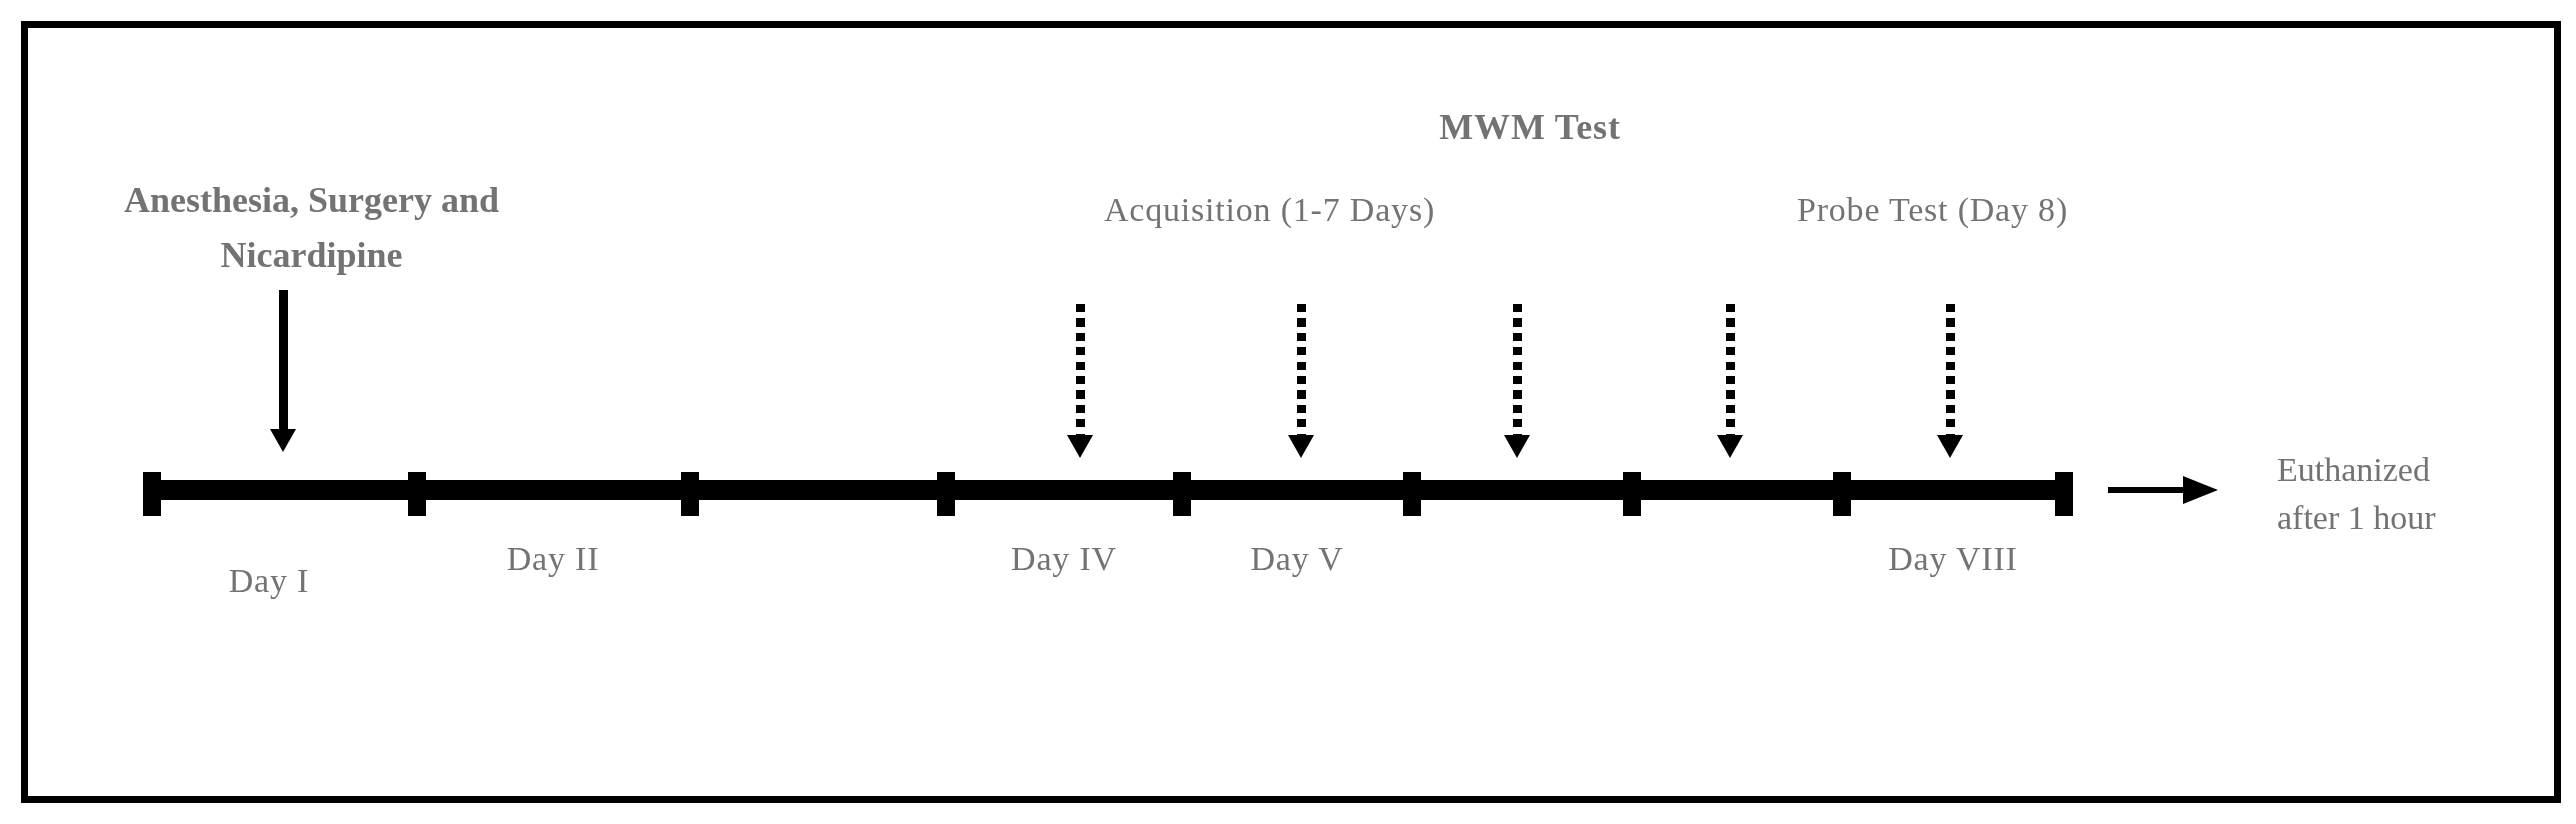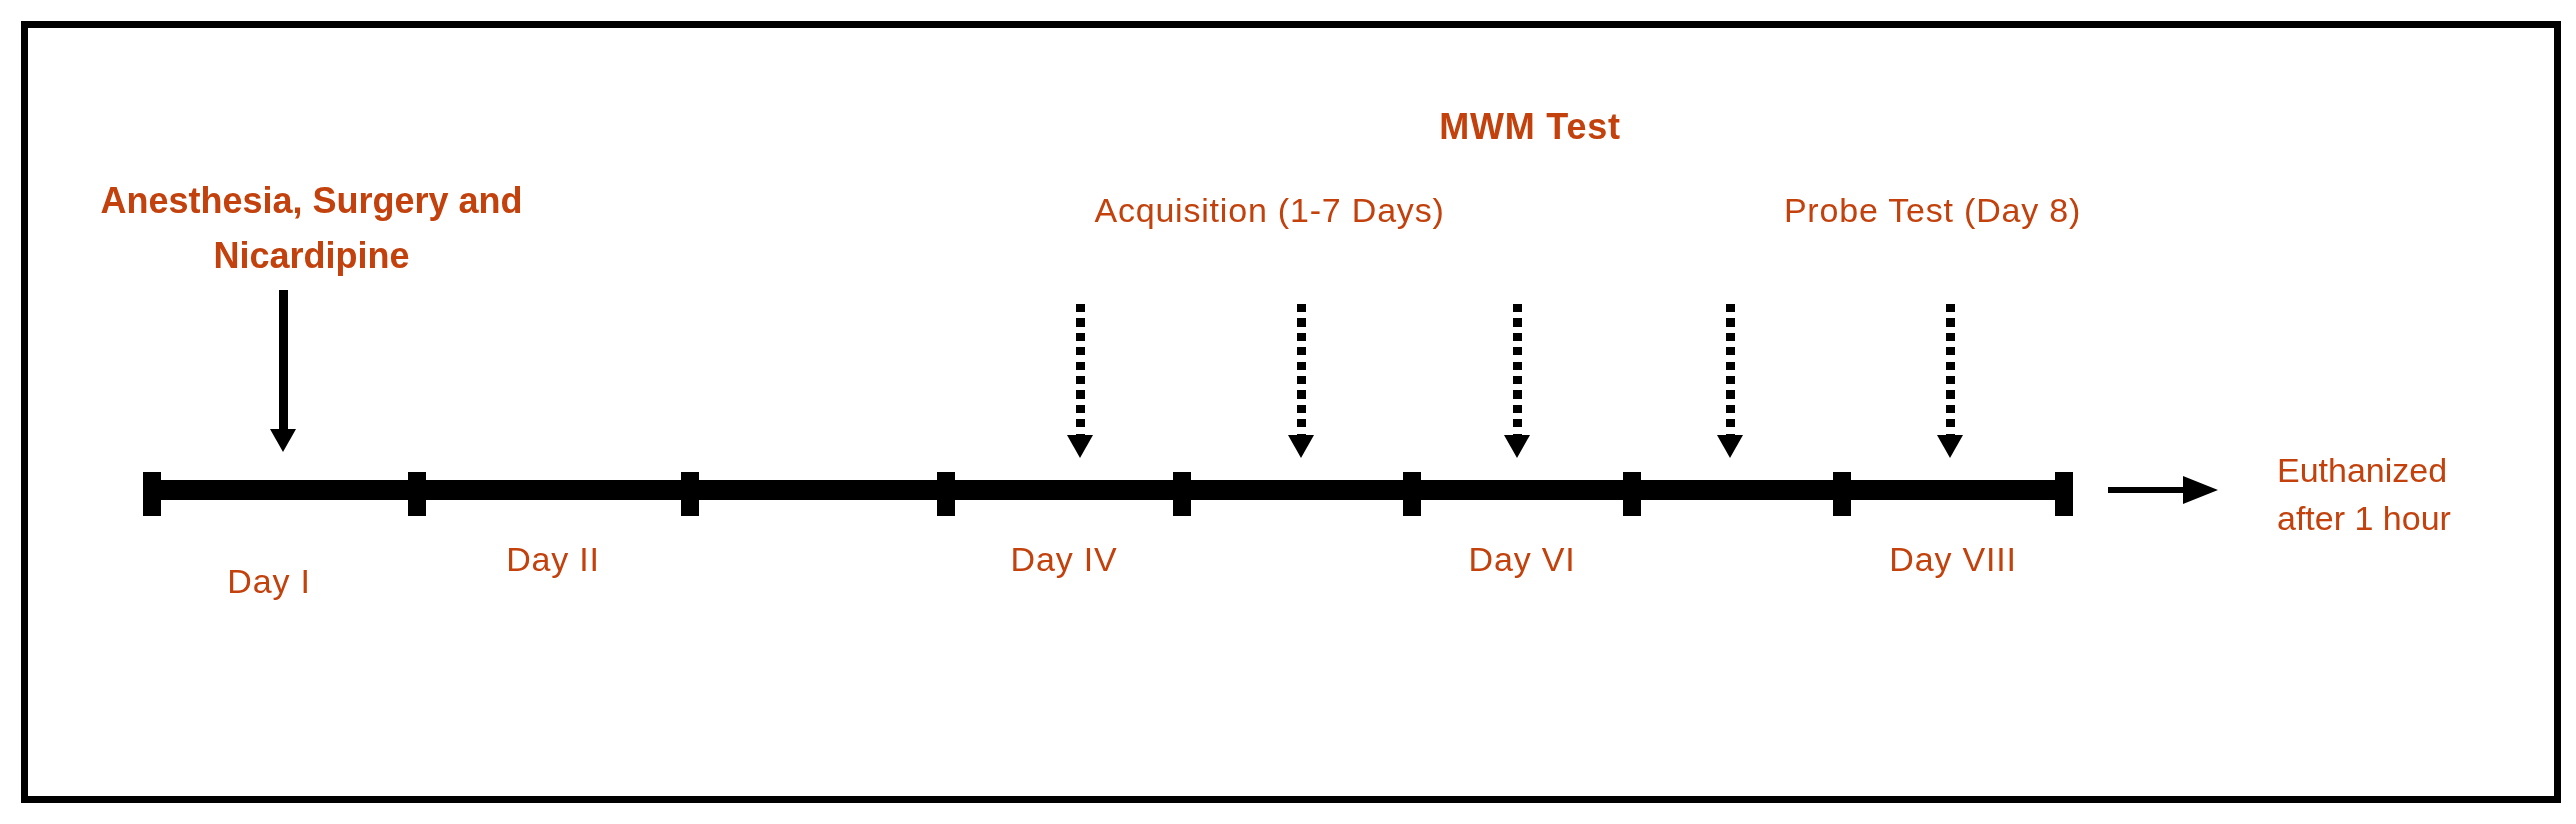--- a/index.html
+++ b/index.html
@@ -1,21 +1,21 @@
 <!DOCTYPE html>
 <html style="font-size:12px"><head>
 <meta charset="utf-8">
 <style>
   html,body{margin:0;padding:0;background:#ffffff;}
   #canvas{
     position:relative;
     width:2576px;height:824px;
     background:#ffffff;
-    font-family:Liberation Sans, sans-serif;
-    color:#c2410c;
+    font-family:Liberation Serif, serif;
+    color:#737373;
     overflow:hidden;
   }
   
   .frame{
     position:absolute;
     left:20.5px;top:21px;
     width:2526px;height:768px;
     border:7.6px solid #000;
     background:#fff;
   }
@@ -152,21 +152,21 @@
   <div class="tick" style="left:937px;"></div>
   <div class="tick" style="left:1173px;"></div>
   <div class="tick" style="left:1403px;"></div>
   <div class="tick" style="left:1623px;"></div>
   <div class="tick" style="left:1833px;"></div>
   <div class="tick" style="left:2055px;"></div>
 
   <div class="day-label" style="left:155px;margin-top:22px;">Day I</div>
   <div class="day-label" style="left:439px;">Day II</div>
   <div class="day-label" style="left:950px;">Day IV</div>
-  <div class="day-label" style="left:1408px;">Day VI</div>
+  <div class="day-label" style="left:1183px;">Day V</div>
   <div class="day-label" style="left:1839px;">Day VIII</div>
 
   <div class="right-arrow">
     <div class="shaft"></div>
     <div class="head"></div>
   </div>
 
 </div>
 
 

